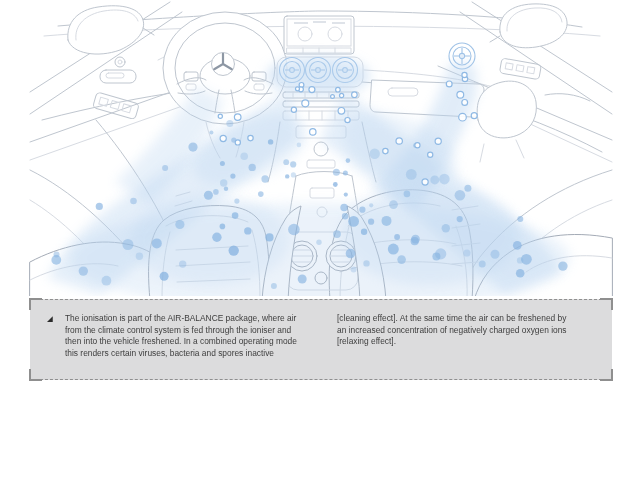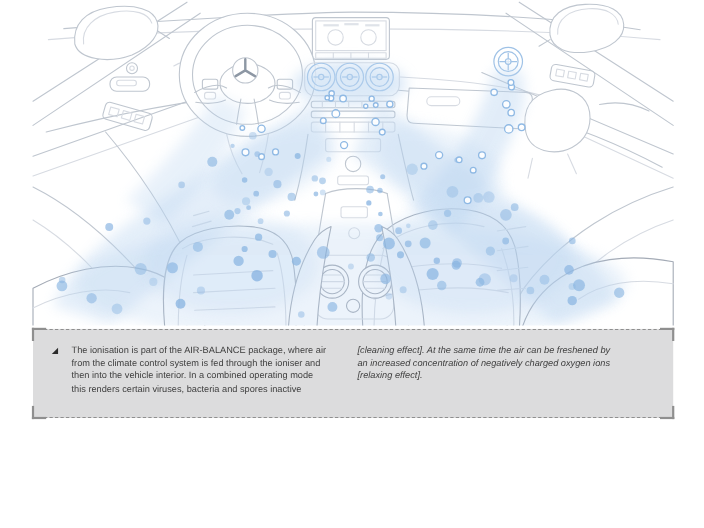--- a/index.html
+++ b/index.html
@@ -40,21 +40,21 @@
   .corner{position:absolute;width:11px;height:10px;}
   .corner.tl{left:-1px;top:-2px;border-left:2px solid var(--caption-border);border-top:2px solid var(--caption-border);}
   .corner.tr{right:-1px;top:-2px;border-right:2px solid var(--caption-border);border-top:2px solid var(--caption-border);}
   .corner.bl{left:-1px;bottom:-2px;border-left:2px solid var(--caption-border);border-bottom:2px solid var(--caption-border);}
   .corner.br{right:-1px;bottom:-2px;border-right:2px solid var(--caption-border);border-bottom:2px solid var(--caption-border);}
   .note-inner{display:flex;align-items:flex-start;padding:13px 10px 0 17px;}
   .note-marker{width:18px;flex:0 0 18px;font-family:"DejaVu Sans",sans-serif;
                font-size:7.5px;color:#2b2b2b;line-height:11.6px;}
   .note-col{width:260px;flex:0 0 260px;font-size:8.4px;line-height:11.6px;color:var(--text);
             white-space:pre-line;}
-  .note-col + .note-col{font-style:italic;}
+  .note-col + .note-col{margin-left:12px;}
 </style>
 </head>
 <body>
 
 <div id="page">
 
   <svg id="art" width="640" height="300" viewBox="0 0 640 300">
     <defs>
       <filter id="b6" x="-60%" y="-60%" width="220%" height="220%">
         <feGaussianBlur stdDeviation="6"></feGaussianBlur>
@@ -393,21 +393,21 @@
 
   <div class="note-box">
     <span class="corner tl"></span>
     <span class="corner tr"></span>
     <span class="corner bl"></span>
     <span class="corner br"></span>
     <div class="note-inner">
       <span class="note-marker">◢</span>
       <div class="note-col">The ionisation is part of the AIR-BALANCE package, where air
 from the climate control system is fed through the ioniser and
-then into the vehicle interior. In a combined operating mode
+then into the vehicle freshened. In a combined operating mode
 this renders certain viruses, bacteria and spores inactive</div>
       <div class="note-col">[cleaning effect]. At the same time the air can be freshened by
 an increased concentration of negatively charged oxygen ions
 [relaxing effect].</div>
     </div>
   </div>
 
 </div>
 
 </body></html>

